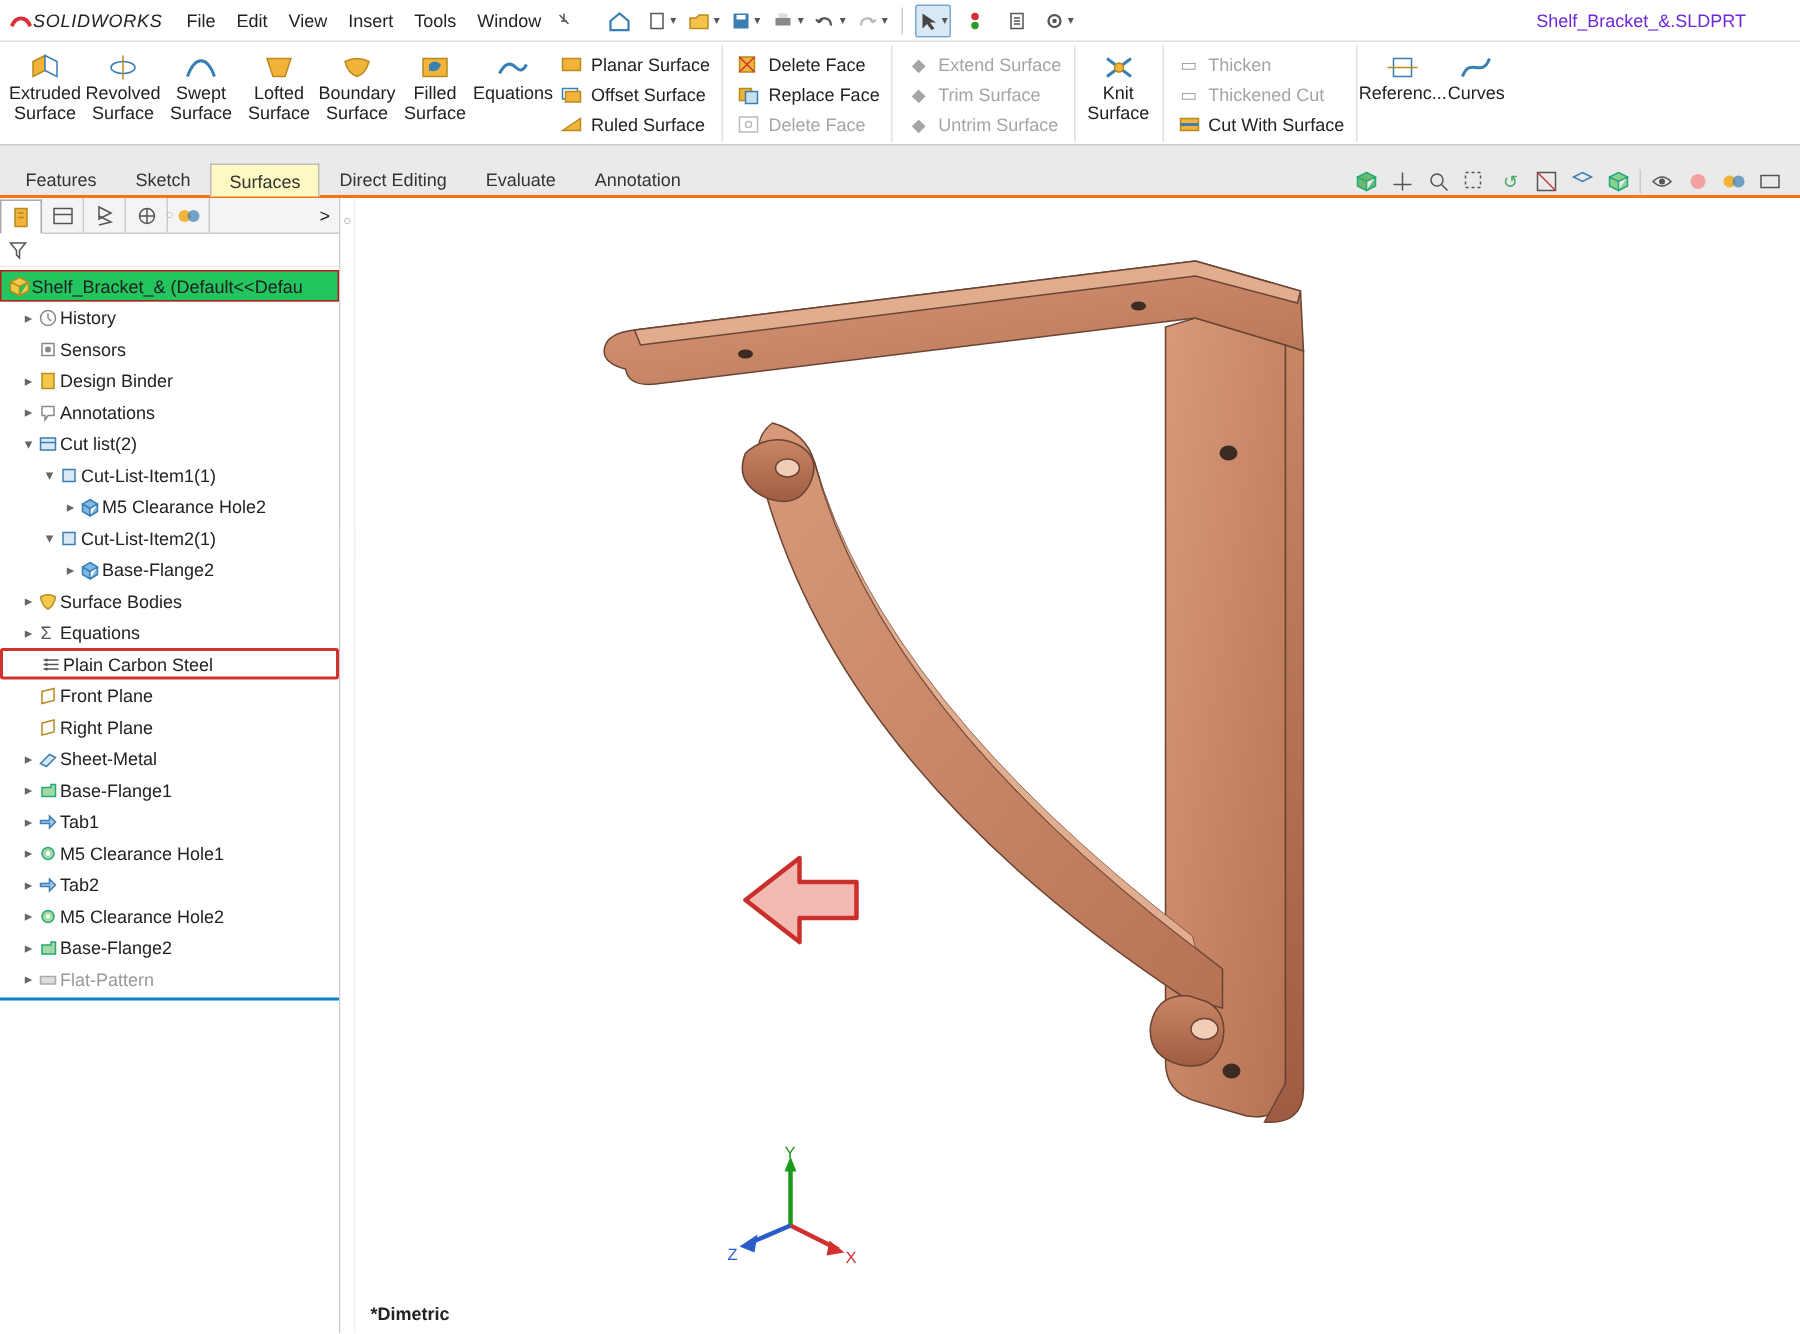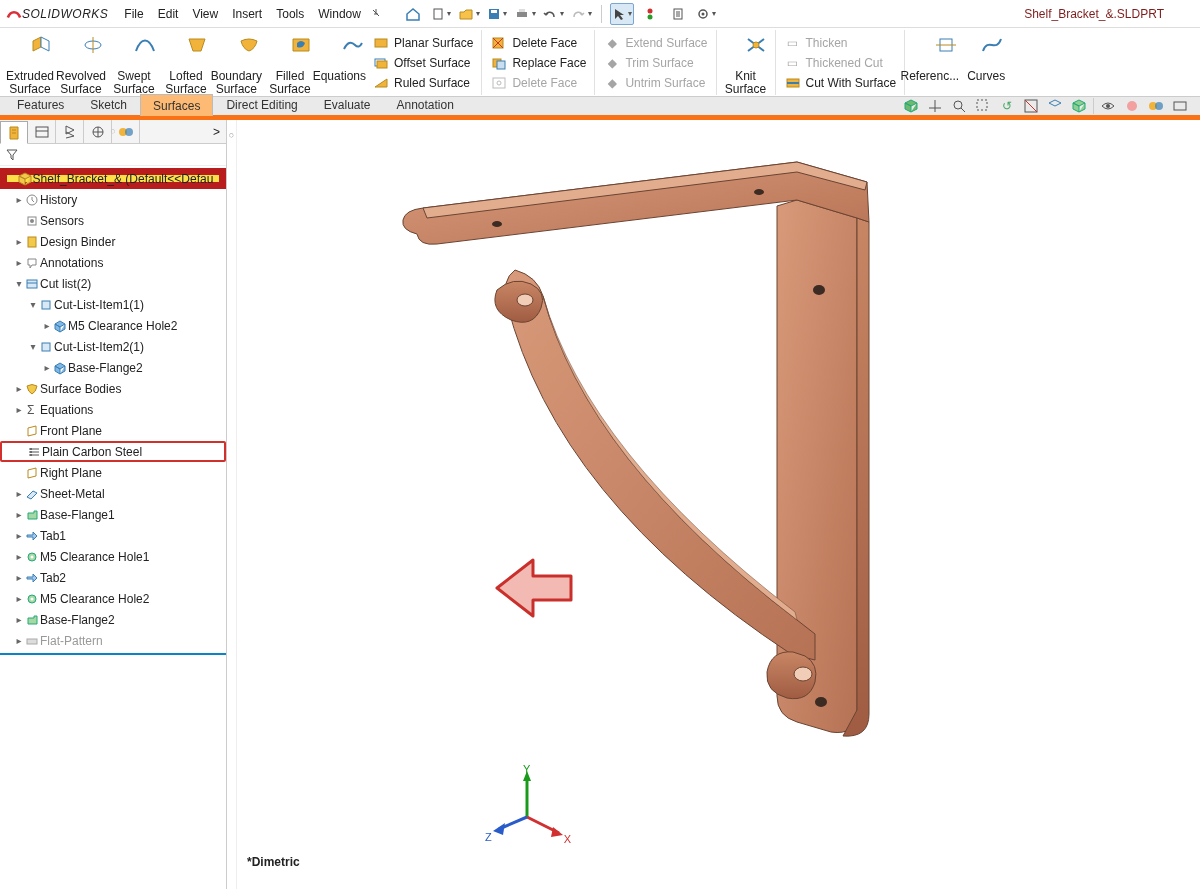--- a/index.html
+++ b/index.html
@@ -12,71 +12,71 @@
   .logo svg { height: 14px; }
   .logo-text { font-weight: normal; font-style: italic; letter-spacing: 0.5px; }
   .menu-items { display: flex; gap: 14px; margin-left: 6px; }
   .menu-item { cursor: pointer; }
   .pin { margin-left: 10px; color: #555; }
   .qat { display: flex; align-items: center; gap: 4px; margin-left: 20px; }
   .qat .qbtn { width: 24px; height: 22px; display: inline-flex; align-items: center; justify-content: center; border: 1px solid transparent; border-radius: 2px; color: #444; }
   .qat .qbtn.active { border: 1px solid #7aa7d1; background: #d9e8f5; }
   .qat .sep { width: 1px; height: 18px; background: #ccc; margin: 0 4px; }
   .qat .drop::after { content: "▾"; font-size: 8px; margin-left: 2px; color: #555; }
-  .doc-title { margin-left: auto; margin-right: 30px; color: #7f1d1d; }
+  .doc-title { margin-left: auto; margin-right: 30px; color: #6d28d9; }
 
   
   .ribbon { display: flex; align-items: stretch; background: #fff; border-bottom: 1px solid #fff; height: 68px; padding-top: 2px; }
   .rib-group { display: flex; align-items: flex-start; padding: 2px 4px; border-right: 1px solid #e1e1e1; }
-  .cmd { display: flex; flex-direction: column; align-items: flex-end; justify-content: flex-start; width: 52px; padding: 2px 2px 0; cursor: pointer; text-align: center; line-height: 1.1; gap: 14px; }
+  .cmd { display: flex; flex-direction: column; align-items: center; justify-content: flex-start; width: 52px; padding: 2px 2px 0; cursor: pointer; text-align: center; line-height: 1.1; }
   .cmd .ic { width: 26px; height: 22px; display: flex; align-items: center; justify-content: center; }
   .row-cmds { display: flex; flex-direction: column; gap: 2px; padding-top: 2px; }
   .row-cmds .rowcmd { display: flex; align-items: center; gap: 4px; padding: 1px 4px; white-space: nowrap; }
   .row-cmds .rowcmd.disabled { color: #a5a5a5; }
   .row-cmds .ic-sm { width: 18px; height: 16px; display: inline-flex; align-items: center; justify-content: center; }
 
   
-  .cm-tabs { display: flex; align-items: flex-end; background: #eaeaea; border-top: 1px solid #ccc; border-bottom: 5px solid #f97316; height: 24px; padding-left: 4px; position: relative; }
+  .cm-tabs { display: flex; align-items: flex-end; background: #eaeaea; border-top: 1px solid #ccc; border-bottom: 2px solid #f97316; height: 36px; padding-left: 4px; position: relative; }
   .cm-tab { padding: 4px 12px 3px; border: 1px solid transparent; border-bottom: none; color: #333; cursor: pointer; }
-  .cm-tab.active { background: #fdba74; border-color: #bbb; position: relative; top: 1px; }
+  .cm-tab.active { background: #fef9c3; border-color: #bbb; position: relative; top: 1px; }
   .heads-up { margin-left: auto; display: flex; gap: 4px; padding-right: 10px; align-items: center; }
   .heads-up span { width: 20px; height: 18px; display: inline-flex; align-items: center; justify-content: center; color: #4a6; }
 
   
   .main { flex: 1; display: flex; min-height: 0; }
   .side-panel { width: 227px; border-right: 1px solid #ccc; display: flex; flex-direction: column; background: #fff; position: relative; }
   .panel-tabs { display: flex; align-items: center; border-bottom: 1px solid #ccc; height: 24px; background: #f4f4f4; }
   .panel-tabs .ptab { width: 28px; height: 100%; display: flex; align-items: center; justify-content: center; border-right: 1px solid #ccc; }
   .panel-tabs .ptab.active { background: #fff; border: 1px solid #aaa; border-bottom: 1px solid #fff; position: relative; top: 1px; }
   .panel-tabs .arrow { margin-left: auto; padding: 0 6px; cursor: pointer; }
   .filter-row { height: 22px; border-bottom: 1px solid #eee; display: flex; align-items: center; padding-left: 6px; }
 
   .tree { flex: 1; overflow-y: auto; padding: 2px 0 10px; }
   .tree-row { display: flex; align-items: center; height: 21px; padding-left: 4px; cursor: pointer; white-space: nowrap; }
   .tree-row .tw { width: 10px; text-align: center; color: #666; font-size: 10px; }
   .tree-row .ti { width: 16px; display: inline-flex; justify-content: center; }
-  .tree-row.root { background: #fde047; border: 7px solid #b91c1c; justify-content: center; }
+  .tree-row.root { background: #22c55e; border: 1px solid #b91c1c; }
   .tree-row.highlight { border: 2px solid #d0312d; border-radius: 2px; }
   .tree-row.dim { color: #999; }
   .indent1 { padding-left: 14px; }
   .indent2 { padding-left: 28px; }
   .indent3 { padding-left: 42px; }
   .tree-sep { height: 2px; background: #0a84c6; margin: 2px 0; }
 
   .splitter { width: 10px; background: #fff; display: flex; flex-direction: column; align-items: center; justify-content: center; border-right: 1px solid #eee; position: relative; }
   .splitter .dots { position: absolute; top: 10px; color: #999; font-size: 9px; }
   .collapse-tab { position: absolute; left: 227px; top: 350px; width: 10px; height: 26px; background: #f3f3f3; border: 1px solid #ccc; border-left: none; border-radius: 0 4px 4px 0; display: flex; align-items: center; justify-content: center; font-size: 8px; color: #666; }
 
   .graphics { flex: 1; position: relative; background: #fff; overflow: hidden; }
 
   
   .triad { position: absolute; left: 250px; bottom: 42px; width: 80px; height: 80px; }
   .triad .lbl { position: absolute; font-size: 11px; }
 
-  .view-label { position: absolute; bottom: 20px; left: 10px; font-weight: bold; }
+  .view-label { position: absolute; bottom: 6px; left: 10px; font-weight: bold; }
 
   
   .big-arrow { position: absolute; left: 256px; top: 436px; width: 80px; height: 64px; z-index: 5; }
 
   
   svg { overflow: visible; }
 </style>
 </head>
 <body>
 
@@ -592,42 +592,42 @@
             </div>
             <div class="tree-row indent1">
               <span class="tw">▸</span>
               <span class="ti">
                 <svg width="14" height="14">
                   <text x="2" y="11" font-size="11" fill="#555">Σ</text>
                 </svg>
               </span>
               <span>Equations</span>
             </div>
-            <div class="tree-row indent1">
-              <span class="tw"></span>
-              <span class="ti">
-                <svg width="14" height="14">
-                  <path d="M3 4 L11 2 L11 10 L3 12 Z" fill="none" stroke="#b88a1f"></path>
-                </svg>
-              </span>
-              <span>Front Plane</span>
-            </div>
             <div class="tree-row indent1 highlight">
               <span class="tw"></span>
               <span class="ti">
                 <svg width="14" height="14">
                   <line x1="2" y1="4" x2="12" y2="4" stroke="#555"></line>
                   <line x1="2" y1="7" x2="12" y2="7" stroke="#555"></line>
                   <line x1="2" y1="10" x2="12" y2="10" stroke="#555"></line>
                   <circle cx="4" cy="4" r="1" fill="#555"></circle>
                   <circle cx="4" cy="7" r="1" fill="#555"></circle>
                   <circle cx="4" cy="10" r="1" fill="#555"></circle>
                 </svg>
               </span>
               <span>Plain Carbon Steel</span>
+            </div>
+            <div class="tree-row indent1">
+              <span class="tw"></span>
+              <span class="ti">
+                <svg width="14" height="14">
+                  <path d="M3 4 L11 2 L11 10 L3 12 Z" fill="none" stroke="#b88a1f"></path>
+                </svg>
+              </span>
+              <span>Front Plane</span>
             </div>
             <div class="tree-row indent1">
               <span class="tw"></span>
               <span class="ti">
                 <svg width="14" height="14">
                   <path d="M3 4 L11 2 L11 10 L3 12 Z" fill="none" stroke="#b88a1f"></path>
                 </svg>
               </span>
               <span>Right Plane</span>
             </div>

